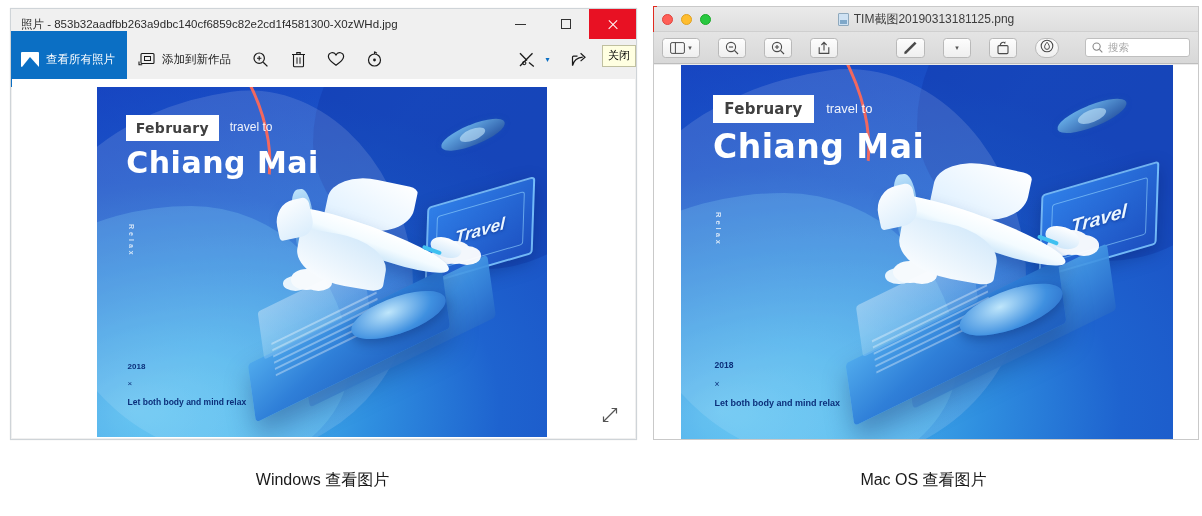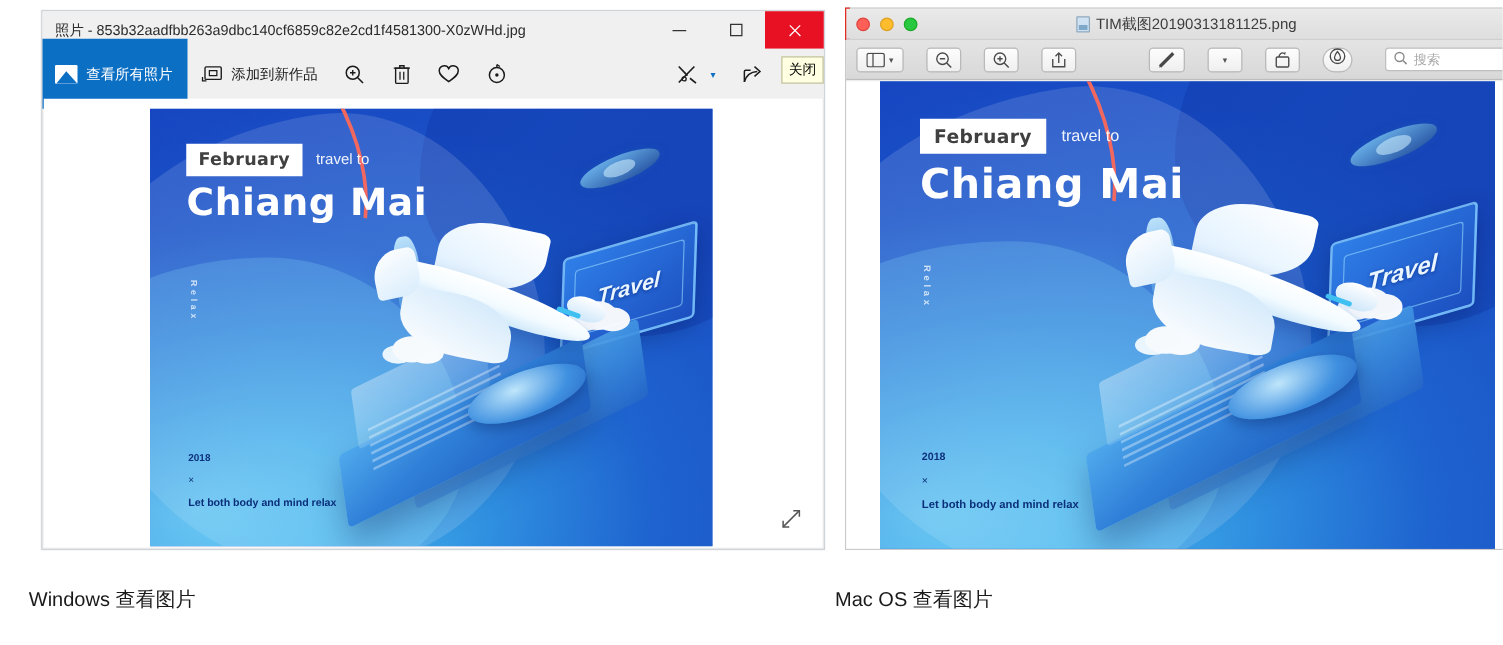--- a/index.html
+++ b/index.html
@@ -5,21 +5,21 @@
   * { box-sizing: border-box; margin: 0; padding: 0; }
   body {
     width: 1202px; height: 516px;
     background: #ffffff;
     font-family: "Liberation Sans", "DejaVu Sans", sans-serif;
     overflow: hidden;
     position: relative;
   }
 
   
-  .stage { position: absolute; inset: 0; margin-left: 23px; }
+  .stage { position: absolute; inset: 0; }
 
   
   #win-pane {
     position: absolute; left: 0; top: 0; width: 645px; height: 516px;
     background: #ffffff;
   }
   #win-window {
     position: absolute; left: 10px; top: 8px; width: 627px; height: 432px;
     background: #f0f0f0;
     border: 1px solid #cfd4d8;
@@ -95,21 +95,21 @@
   .win-photo {
     position: absolute; left: 85px; top: 8px; width: 450px; height: 350px;
   }
   .win-resize {
     position: absolute; right: 16px; bottom: 14px; width: 18px; height: 18px;
   }
 
   
   .pane-caption {
     position: absolute; width: 100%; top: 470px;
-    text-align: left; font-size: 16px; color: #1a1a1a;
+    text-align: center; font-size: 16px; color: #1a1a1a;
     font-family: "Liberation Sans", sans-serif;
   }
 
   
   #mac-pane {
     position: absolute; left: 645px; top: 0; width: 557px; height: 516px; background: #ffffff;
   }
   #mac-window {
     position: absolute; left: 8px; top: 6px; width: 546px; height: 434px;
     background: #ececec; border: 1px solid #c9c9c9;

